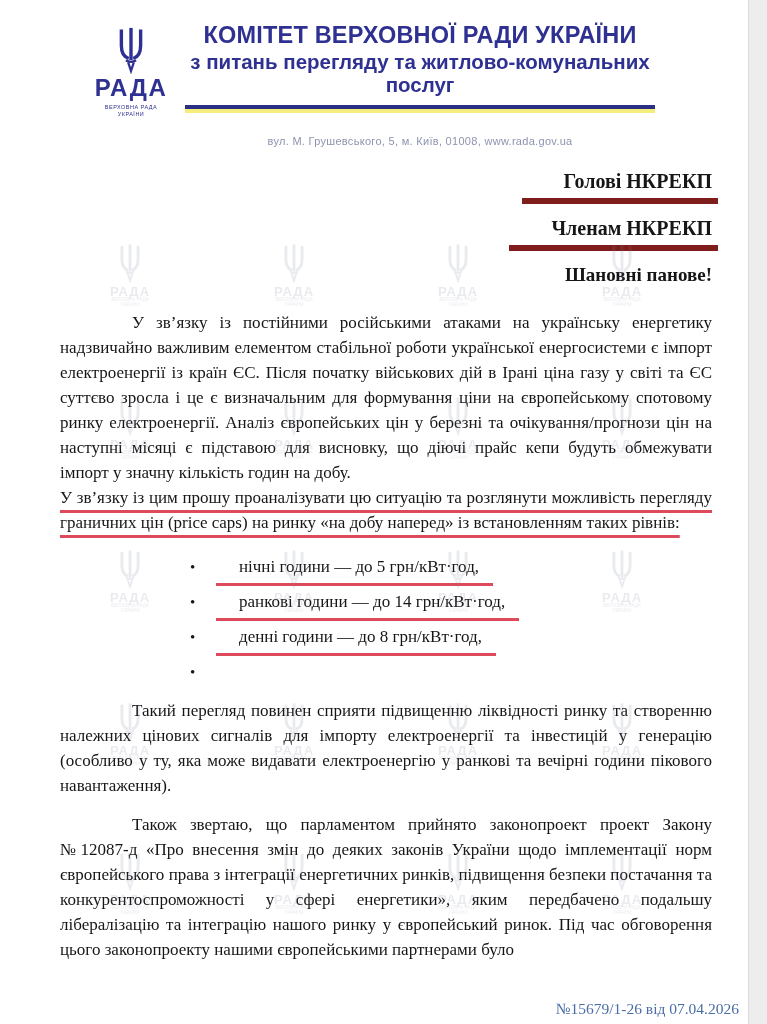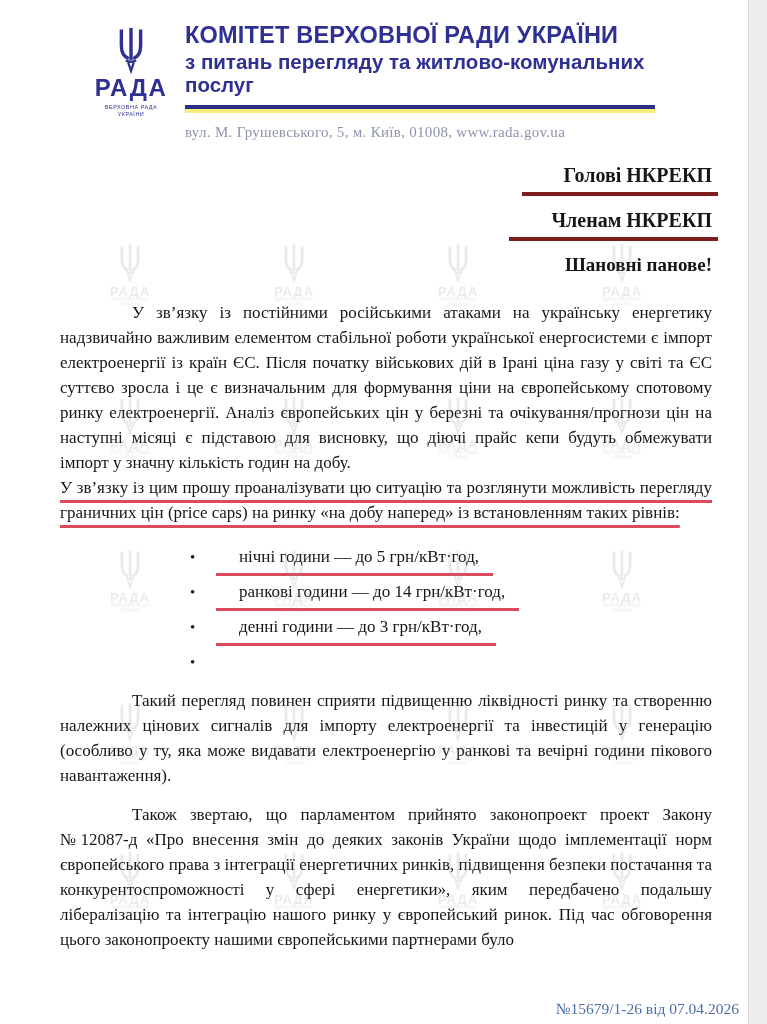--- a/index.html
+++ b/index.html
@@ -29,42 +29,42 @@
   }
   .logo svg { width:34px; height:48px; display:block; margin:0 auto; }
   .logo-word {
     font-family:"Liberation Sans", sans-serif; font-weight:bold;
     font-size:24px; letter-spacing:1.5px; line-height:1; margin-top:2px;
   }
   .logo-cap {
     font-family:"Liberation Sans", sans-serif; font-size:5.5px;
     letter-spacing:.5px; line-height:1.3; margin-top:4px; color:#2e3192;
   }
-  .head-main { margin-left:185px; width:470px; }
+  .head-main { margin-left:185px; width:470px; text-align:center; }
   .title {
     font-family:"Liberation Sans", sans-serif; font-weight:bold;
     font-size:23.5px; color:#2e3192; letter-spacing:.2px; line-height:1.15;
   }
   .subtitle {
     font-family:"Liberation Sans", sans-serif; font-weight:bold;
     font-size:20.5px; color:#2e3192; line-height:1.12; margin-top:2px;
   }
   .rule { margin-top:8px; }
   .rule-blue { height:4px; background:#2b2f86; }
   .rule-yellow { height:4px; background:#f6ee7c; }
   .address {
-    margin-top:11px; font-family:Liberation Serif, serif;
-    font-size:15px; color:#8d94ae; letter-spacing:.3px;
+    margin-top:22px; font-family:Liberation Sans, sans-serif;
+    font-size:11px; color:#8d94ae; letter-spacing:.3px;
   }
   
   .recipients { margin:23px 49px 0 0; text-align:right; }
   .recipient { margin-bottom:13px; }
   .recipient span {
     display:inline-block; font-weight:bold; font-size:20px;
-    padding:0 6px 5px 42px; border-bottom:4px solid #7f1d1d;
+    padding:0 6px 5px 42px; border-bottom:6px solid #7f1d1d;
   }
   
   .greeting {
     margin:10px 55px 24px 60px; text-align:right;
     font-weight:bold; font-size:19px;
   }
   
   .bodytext {
     margin:0 55px 0 60px; width:652px; font-size:17px; line-height:25px;
     text-align:justify;
@@ -296,21 +296,21 @@
       <li class="bullet">
         <span class="dot">•</span>
         <span class="bullet-text">нічні години — до 5 грн/кВт·год,</span>
       </li>
       <li class="bullet">
         <span class="dot">•</span>
         <span class="bullet-text">ранкові години — до 14 грн/кВт·год,</span>
       </li>
       <li class="bullet">
         <span class="dot">•</span>
-        <span class="bullet-text">денні години — до 3 грн/кВт·год,</span>
+        <span class="bullet-text">денні години — до 8 грн/кВт·год,</span>
       </li>
       <li class="bullet">
         <span class="dot">•</span>
       </li>
     </ul>
     <p class="para indent p2">Такий перегляд повинен сприяти підвищенню ліквідності ринку та створенню належних цінових сигналів для імпорту електроенергії та інвестицій у генерацію (особливо у ту, яка може видавати електроенергію у ранкові та вечірні години пікового навантаження).</p>
     <p class="para indent p3">Також звертаю, що парламентом прийнято законопроект проект Закону №12087-д «Про внесення змін до деяких законів України щодо імплементації норм європейського права з інтеграції енергетичних ринків, підвищення безпеки постачання та конкурентоспроможності у сфері енергетики», яким передбачено подальшу лібералізацію та інтеграцію нашого ринку у європейський ринок. Під час обговорення цього законопроекту нашими європейськими партнерами було</p>
   </div>
 
   <div class="footer-ref">№15679/1-26 від 07.04.2026</div>

